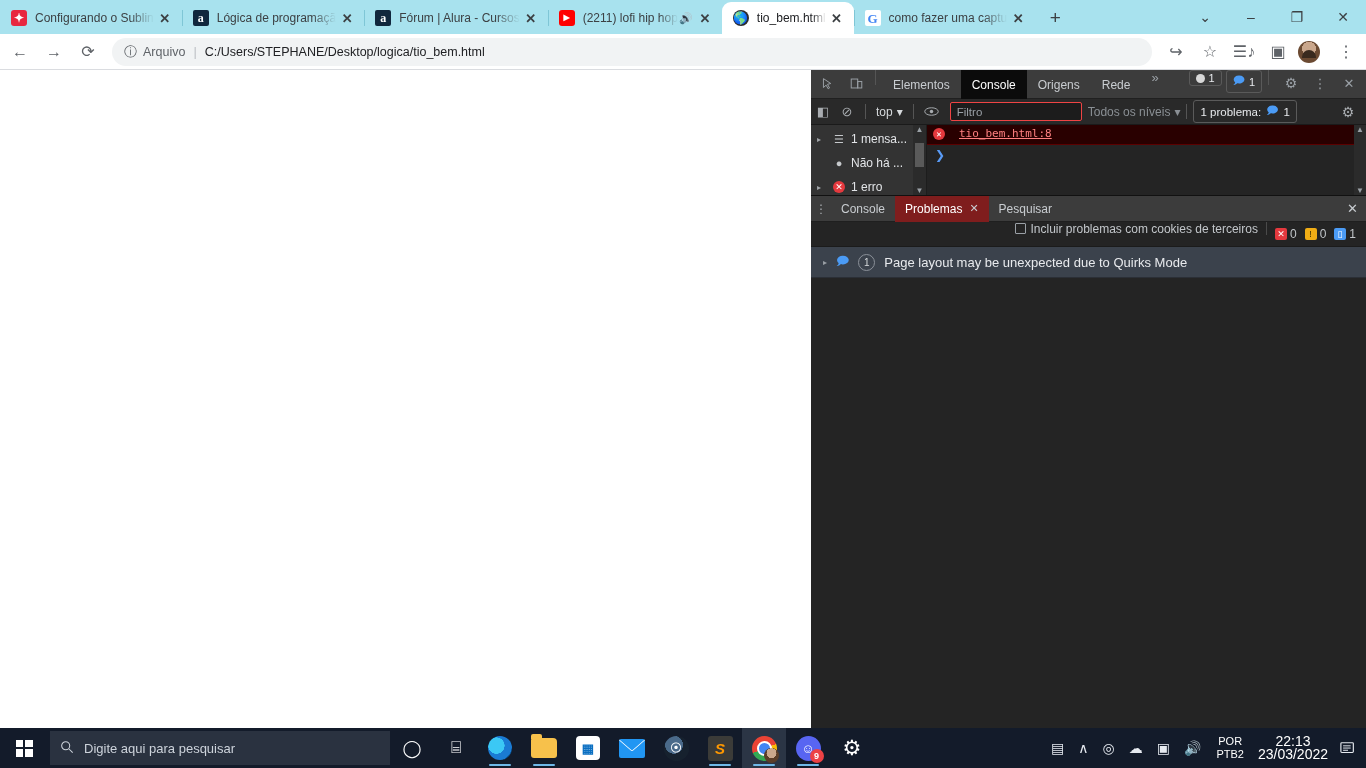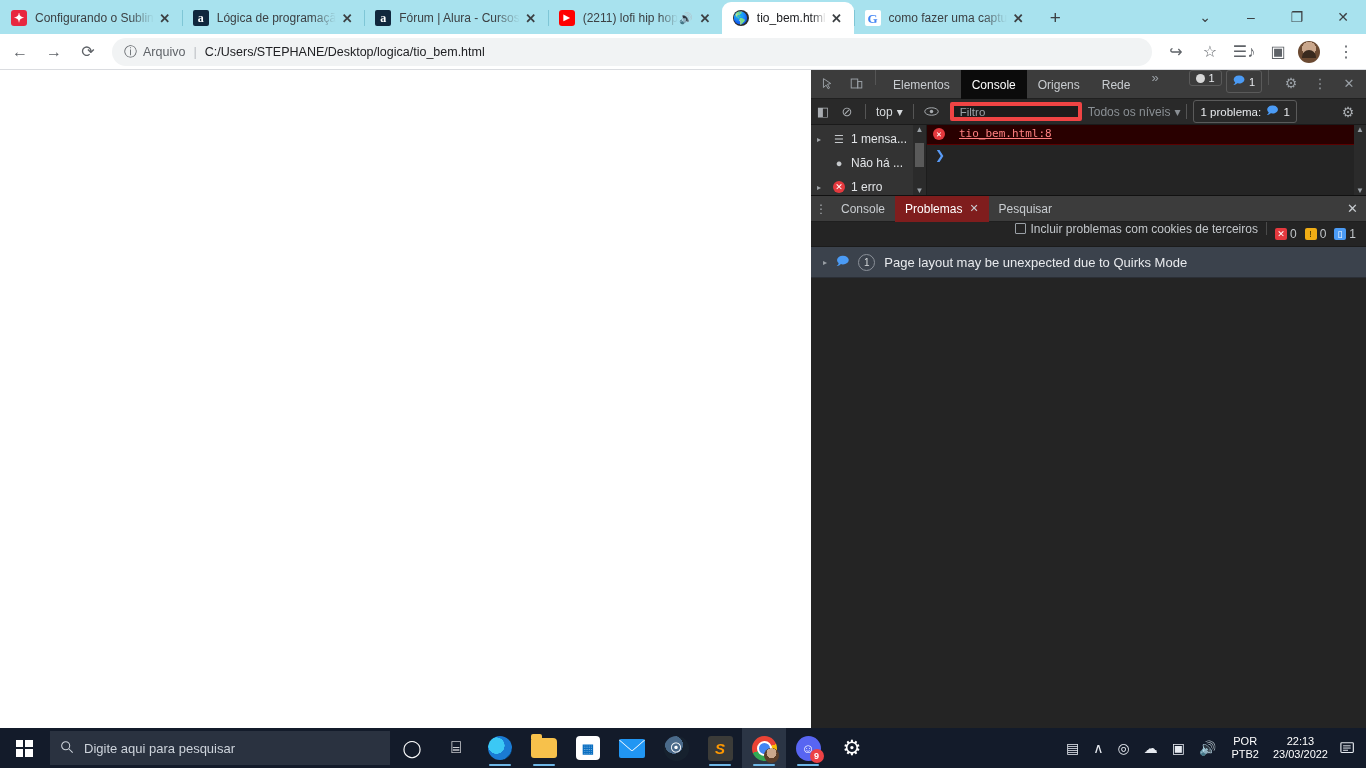--- a/index.html
+++ b/index.html
@@ -145,21 +145,21 @@
     height: 26px; background: #292929; display: flex; align-items: center;
     border-bottom: 1px solid #1a1a1a; flex: 0 0 26px;
   }
   .sb-icon {
     width: 24px; height: 22px; display: flex; align-items: center; justify-content: center;
     color: #a9adb1; font-size: 13px;
   }
   .sb-ctx { color: #d6d9dc; font-size: 12px; padding: 0 4px; display: flex; align-items: center; gap: 4px; justify-content: flex-end; }
   .sb-filter {
     width: 132px; height: 19px; background: #1c1c1c;
-    border: 4px solid #ef4444; border-radius: 2px;
+    border: 1px solid #ef4444; border-radius: 2px;
     margin: 0 6px; padding: 0 6px; font-size: 11.5px; color: #9aa0a6;
     display: flex; align-items: center;
   }
   .sb-levels { color: #8a8f94; font-size: 12px; display: flex; align-items: center; gap: 4px; }
   .sb-problem {
     border: 1px solid #5a5a5a; border-radius: 3px; padding: 1px 6px;
     display: flex; align-items: center; gap: 5px; font-size: 11.5px; color: #e8eaed;
   }
 
   .dt-console {
@@ -303,21 +303,21 @@
   .tray { margin-left: auto; display: flex; align-items: center; height: 40px; }
   .tray-ico {
     padding: 0 7px; color: #e6eaf0; font-size: 14px; display: flex; align-items: center; height: 40px;
   }
   .tray-lang {
     display: flex; flex-direction: column; align-items: center; justify-content: center;
     font-size: 11px; color: #ffffff; line-height: 13px; padding: 0 8px; height: 40px;
   }
   .tray-clock {
     display: flex; flex-direction: column; align-items: center; justify-content: center;
-    font-size: 11px; color: #ffffff; line-height: 13px; padding: 0 6px; height: 40px;
+    font-size: 14px; color: #ffffff; line-height: 13px; padding: 0 6px; height: 40px;
   }
   .tray-notif { padding: 0 10px 0 6px; color: #e6eaf0; font-size: 15px; display:flex; align-items:center; height:40px;}
 </style>
 </head>
 <body>
 
 <div class="tabstrip">
   <div class="tab">
     <span class="tab-favicon fav-sublime">✦</span>
     <span class="tab-title">Configurando o Sublin</span>

